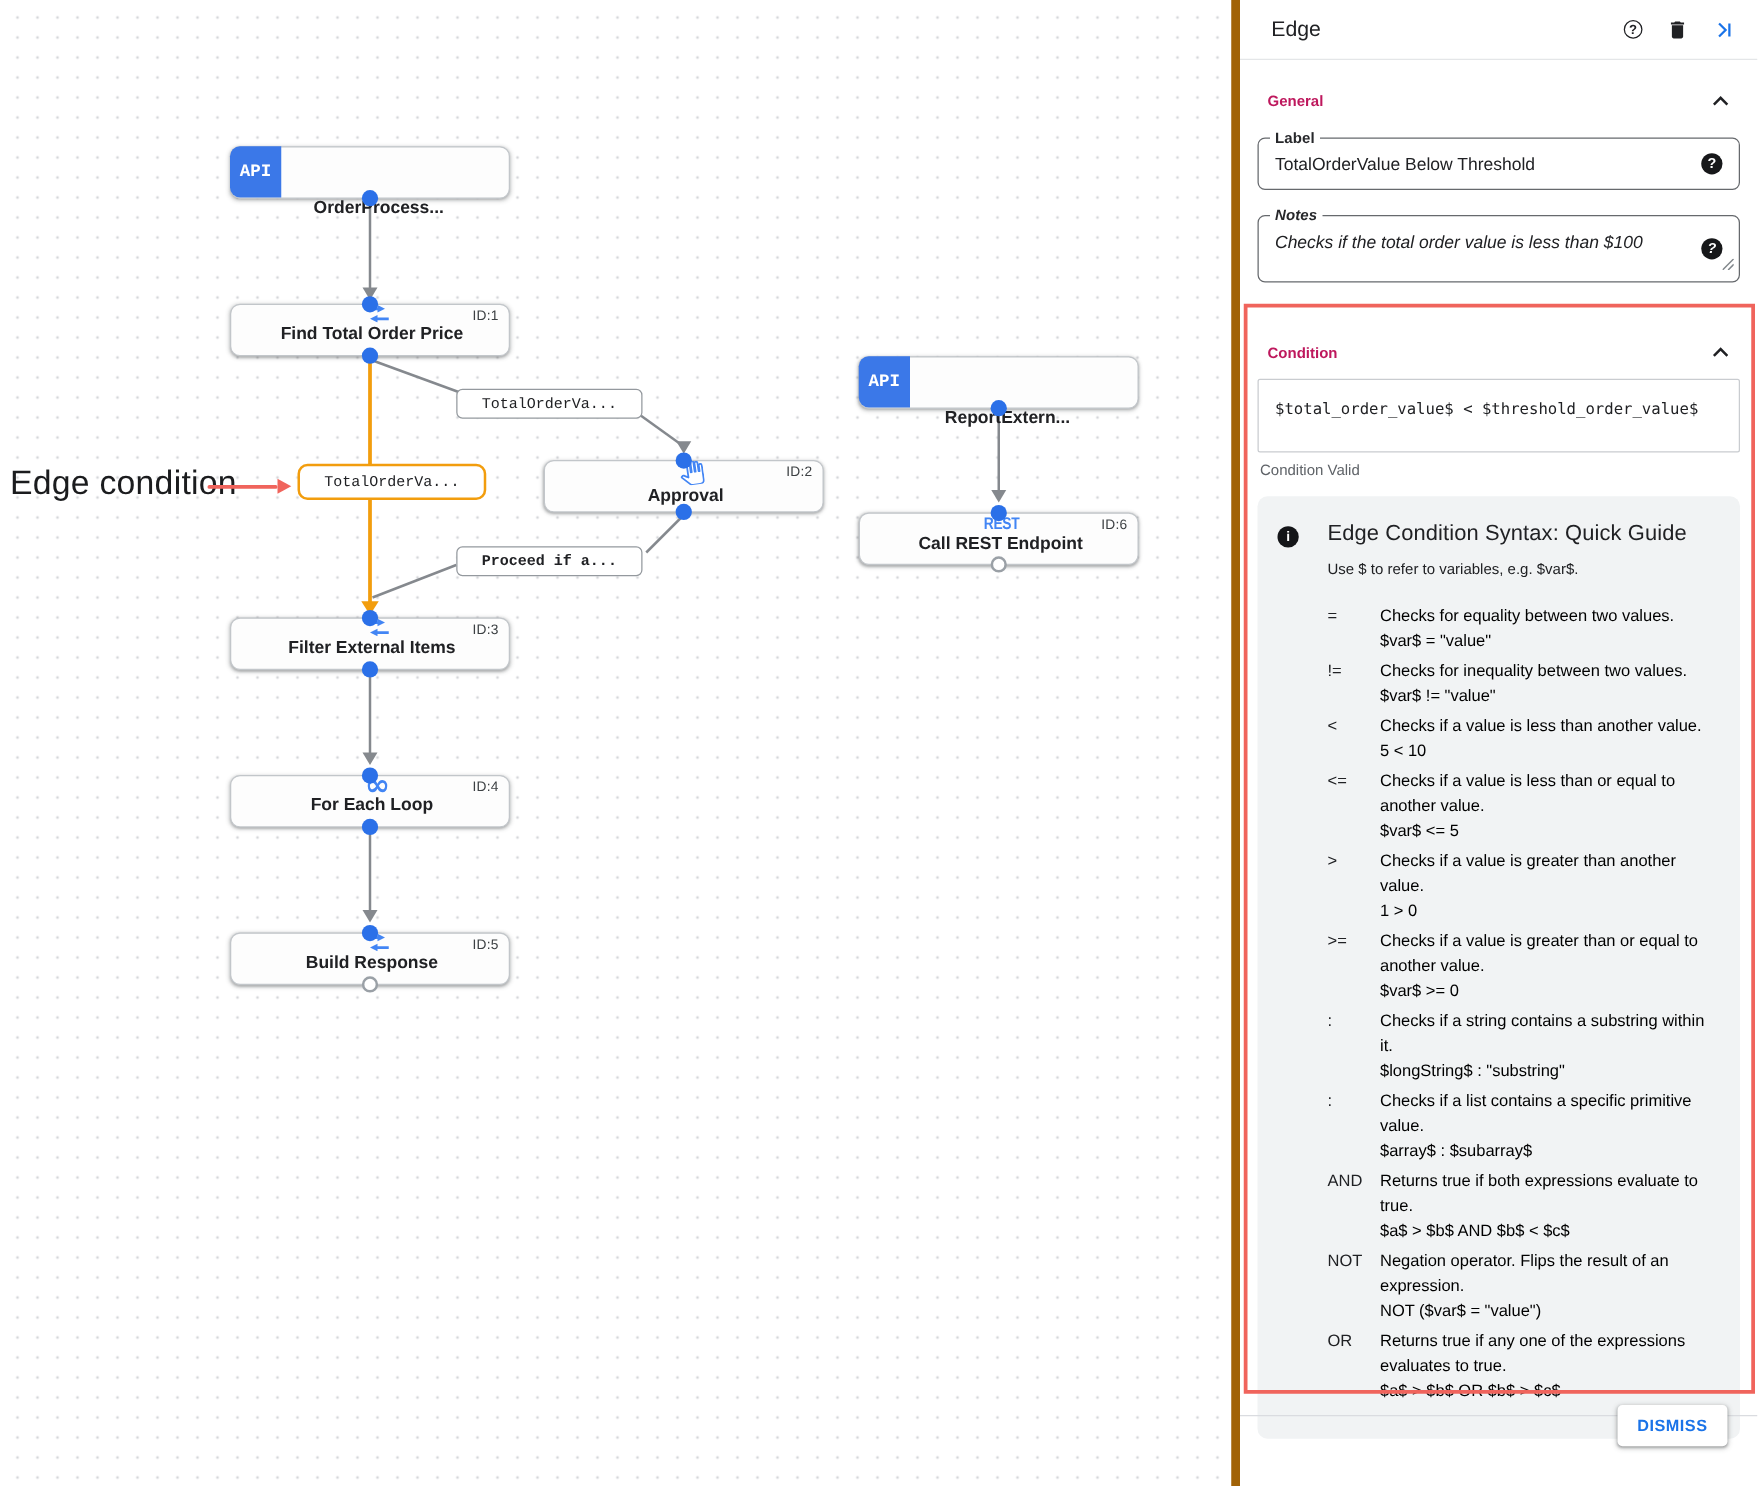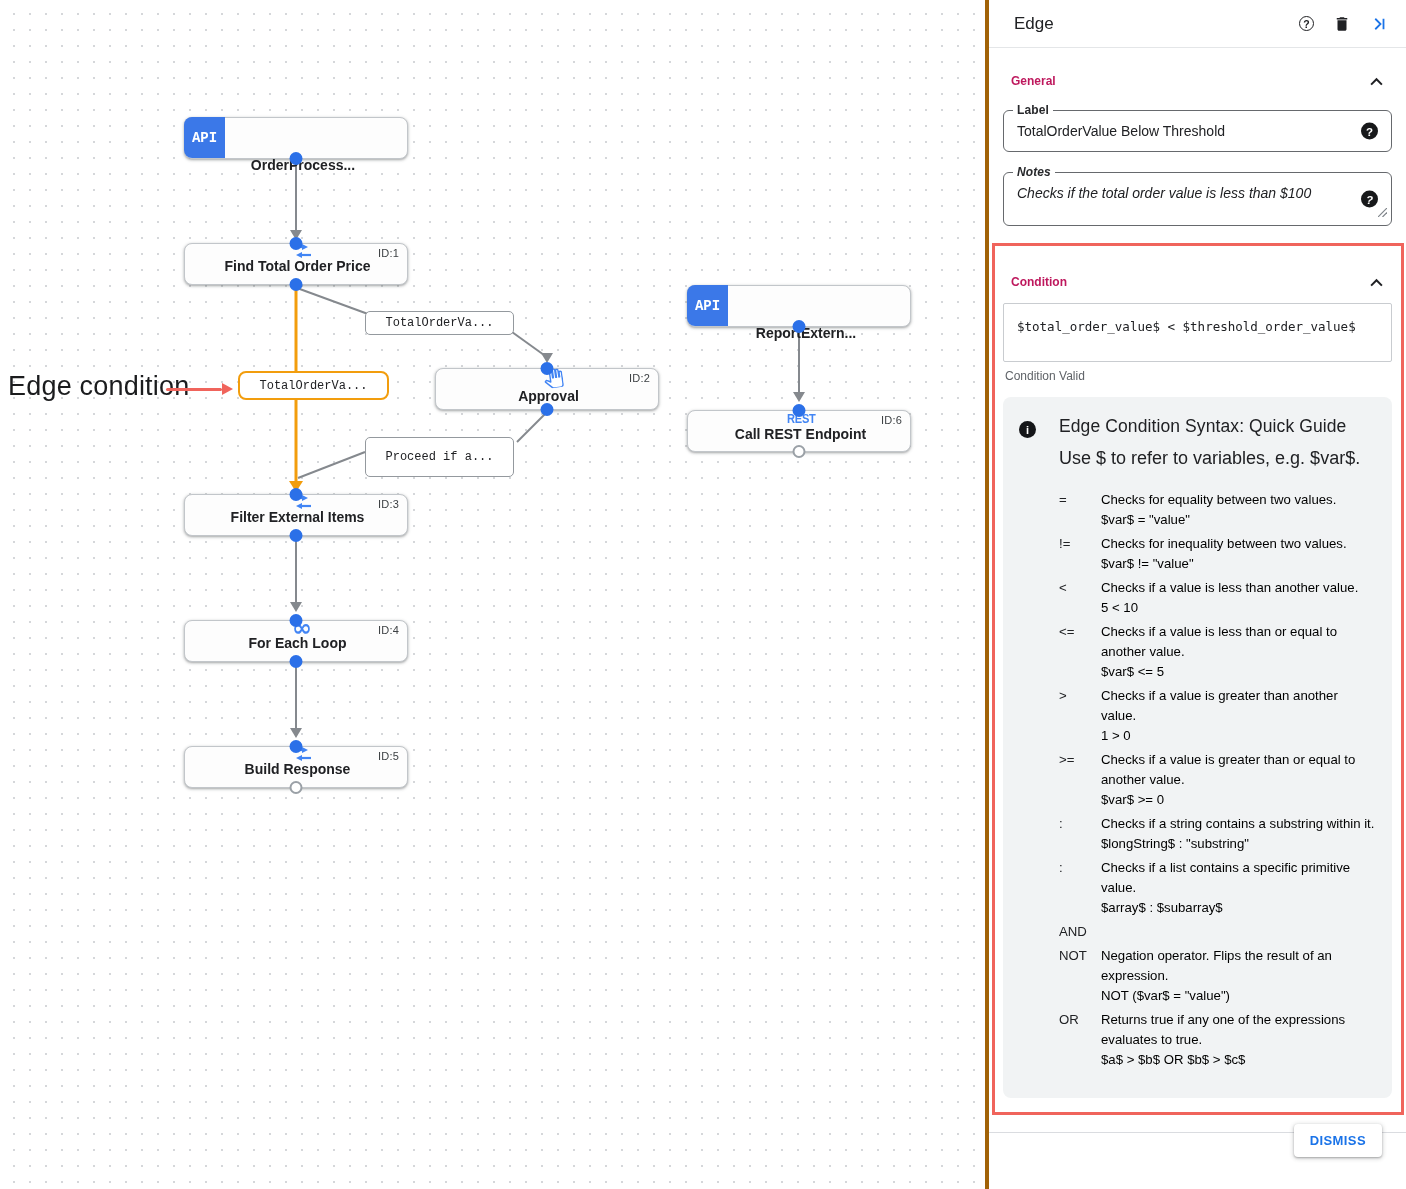--- a/index.html
+++ b/index.html
@@ -64,21 +64,21 @@
   }
   .ann-arrow { position:absolute; left:166px; top:388px; width:56px; height:3px; background:#f0645c; border-radius:2px; }
   .ann-arrow::after {
     content:""; position:absolute; right:-11px; top:-5px;
     border-left:11px solid #f0645c; border-top:6.5px solid transparent; border-bottom:6.5px solid transparent;
   }
 
   
   .panel {
     position:absolute; left:985px; top:0; width:421px; height:1189px;
-    background:#fff; border-left:4px solid #a16207;
+    background:#fff; border-left:7px solid #a16207;
   }
   .panel-header {
     height:48px; display:flex; align-items:center;
     padding:0 18px 0 25px; border-bottom:1px solid #e4e6e8;
   }
   .panel-title { font-size:17px; color:#202124; }
   .header-icons { margin-left:auto; display:flex; align-items:center; gap:19px; }
   .icon-btn { display:flex; align-items:center; justify-content:center; cursor:pointer; background:none; border:none; padding:0; }
   .help-circle {
     width:15px; height:15px; border-radius:50%; border:1.6px solid #202124;
@@ -126,21 +126,21 @@
     margin-top:14px; background:#f1f3f4; border-radius:8px;
     padding:19px 16px 24px 16px;
   }
   .guide-grid { display:grid; grid-template-columns:40px 1fr; }
   .info-icon {
     width:17px; height:17px; border-radius:50%; background:#141518; color:#fff;
     font-size:11px; font-weight:bold; font-style:normal;
     display:flex; align-items:center; justify-content:center; margin-top:5px;
   }
   .guide-title { font-size:17.5px; color:#202124; letter-spacing:.1px; }
-  .guide-intro { grid-column:2; margin-top:10px; font-size:18px; color:#202124; }
+  .guide-intro { grid-column:2; margin-top:10px; font-size:12px; color:#202124; }
   .guide-rows { grid-column:2; margin-top:21px; }
   .g-row { display:grid; grid-template-columns:42px 1fr; margin-bottom:4px; }
   .g-op { font-size:13.2px; line-height:20px; color:#202124; }
   .g-desc, .g-ex { font-size:13.2px; line-height:20px; color:#000000; }
 
   .footer-line { position:absolute; left:0; right:0; top:1132px; height:1px; background:#dadce0; }
   .dismiss-btn {
     position:absolute; top:1124px; right:24px; z-index:6;
     background:#fff; border:none; border-radius:4px; padding:9px 16px;
     color:#1a73e8; font-weight:bold; font-size:13px; letter-spacing:.4px;
@@ -258,21 +258,21 @@
       </svg>
     </span>
     <div class="node-label">Build Response</div>
     <span class="node-id">ID:5</span>
     <span class="dot top"></span>
     <span class="dot bottom hollow"></span>
   </div>
 
   <div class="edge-label" style="left:365px;top:311px;width:149px;height:24px;">TotalOrderVa...</div>
   <div class="edge-label selected" style="left:238px;top:371px;width:151px;height:29px;">TotalOrderVa...</div>
-  <div class="edge-label" style="left:365px;top:437px;width:149px;height:40px;">Proceed if a...</div>
+  <div class="edge-label" style="left:365px;top:437px;width:149px;height:24px;font-weight:bold;">Proceed if a...</div>
 
   <div class="annotation">Edge condition</div>
   <div class="ann-arrow"></div>
 </div>
 
 <div class="panel">
 
   <div class="panel-header">
     <div class="panel-title">Edge</div>
     <div class="header-icons">
@@ -394,20 +394,24 @@
               </div>
               <div class="g-row">
                 <span class="g-op">:</span>
                 <div>
                   <div class="g-desc">Checks if a list contains a specific primitive value.</div>
                   <div class="g-ex">$array$ : $subarray$</div>
                 </div>
               </div>
               <div class="g-row">
                 <span class="g-op">AND</span>
+                <div>
+                  <div class="g-desc">Returns true if both expressions evaluate to true.</div>
+                  <div class="g-ex">$a$ &gt; $b$ AND $b$ &lt; $c$</div>
+                </div>
               </div>
               <div class="g-row">
                 <span class="g-op">NOT</span>
                 <div>
                   <div class="g-desc">Negation operator. Flips the result of an expression.</div>
                   <div class="g-ex">NOT ($var$ = "value")</div>
                 </div>
               </div>
               <div class="g-row">
                 <span class="g-op">OR</span>

